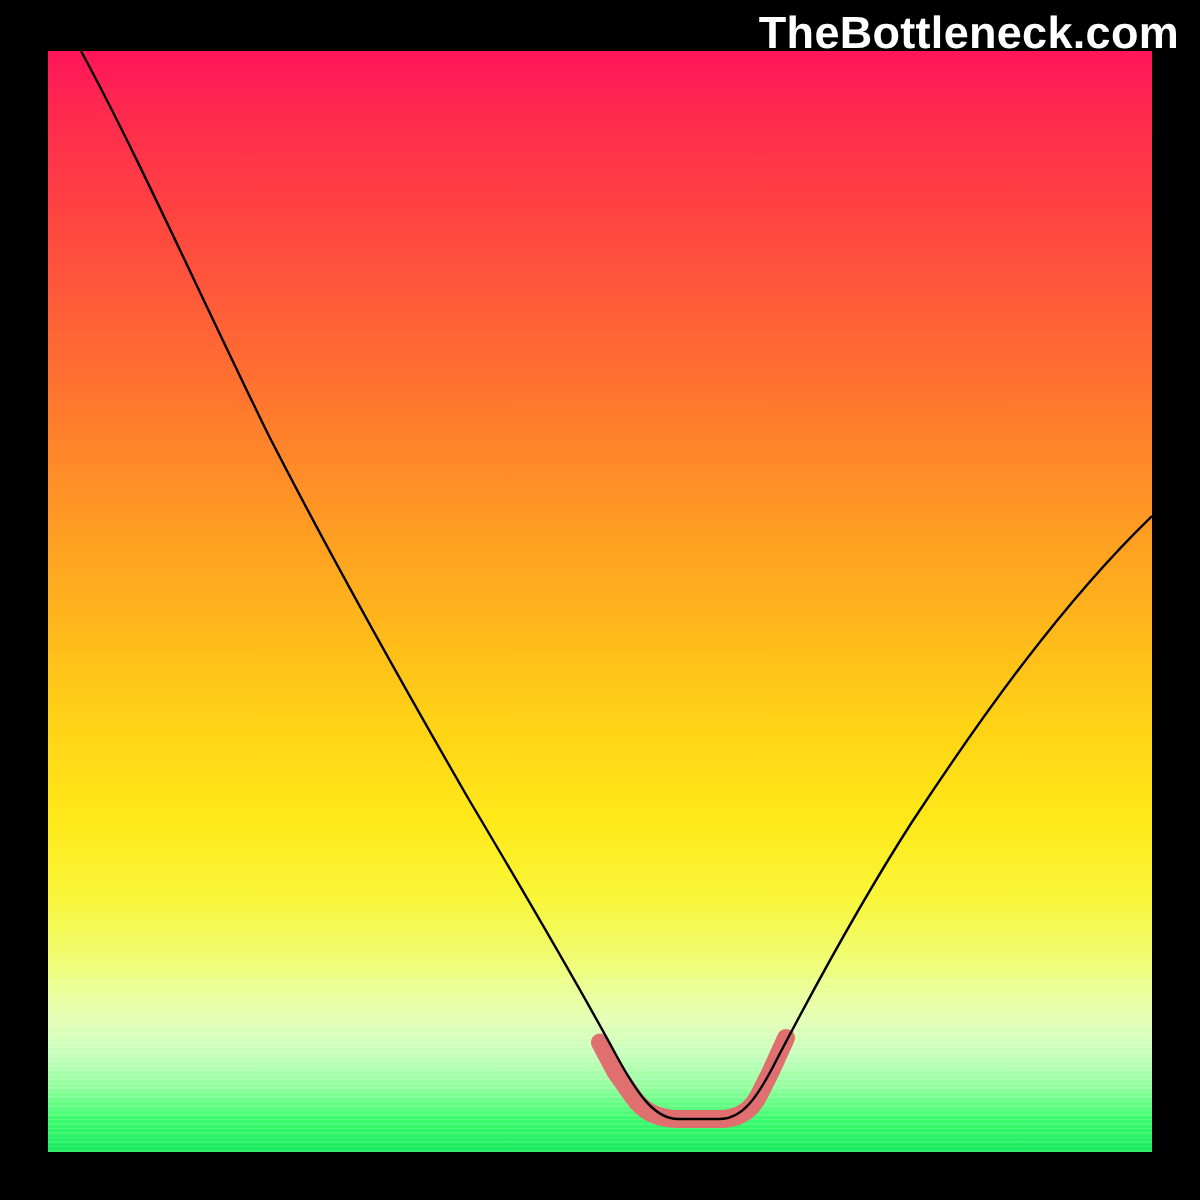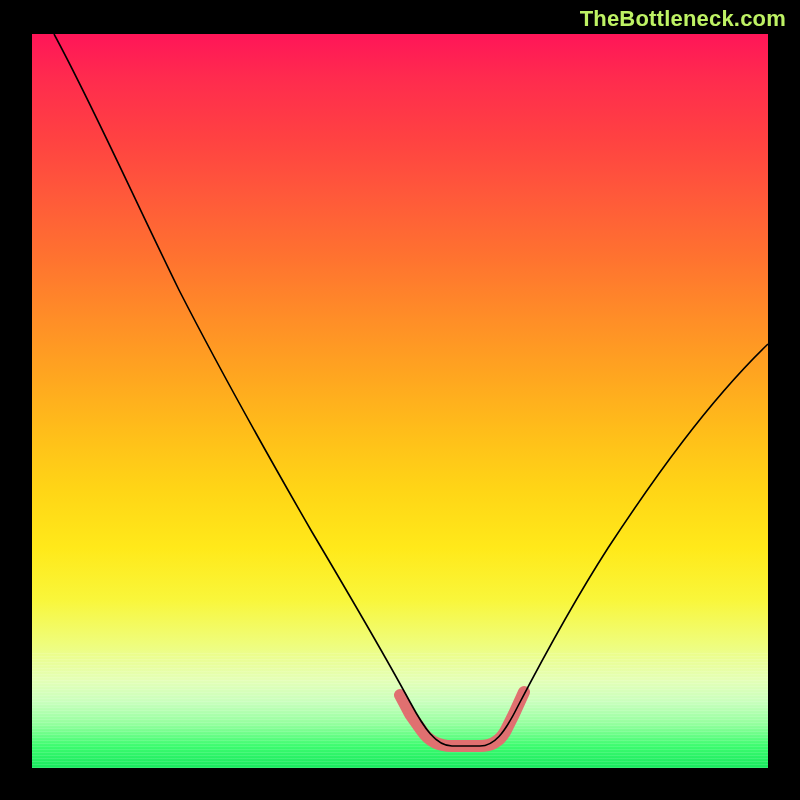--- a/index.html
+++ b/index.html
@@ -14,22 +14,22 @@
   .canvas {
     position: relative;
     width: 800px;
     height: 800px;
     background: #000;
   }
   .watermark {
     position: absolute;
     top: 6px;
     right: 14px;
-    color: #bef264;
-    font-size: 22px;
+    color: #ffffff;
+    font-size: 30px;
     font-weight: 600;
     letter-spacing: 0.2px;
     z-index: 30;
   }
   
   .plot-area {
     position: absolute;
     left: 32px;
     right: 32px;
     top: 34px;

